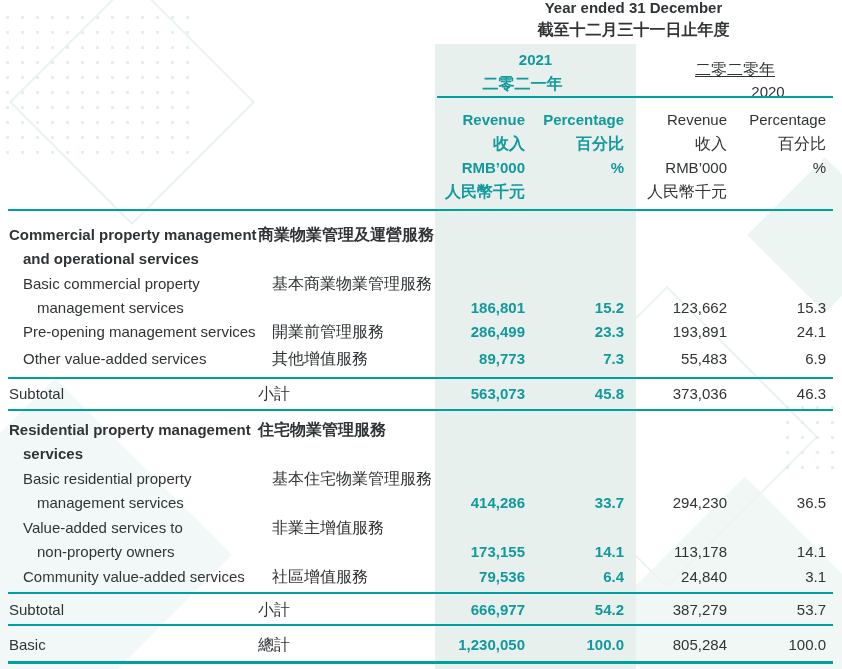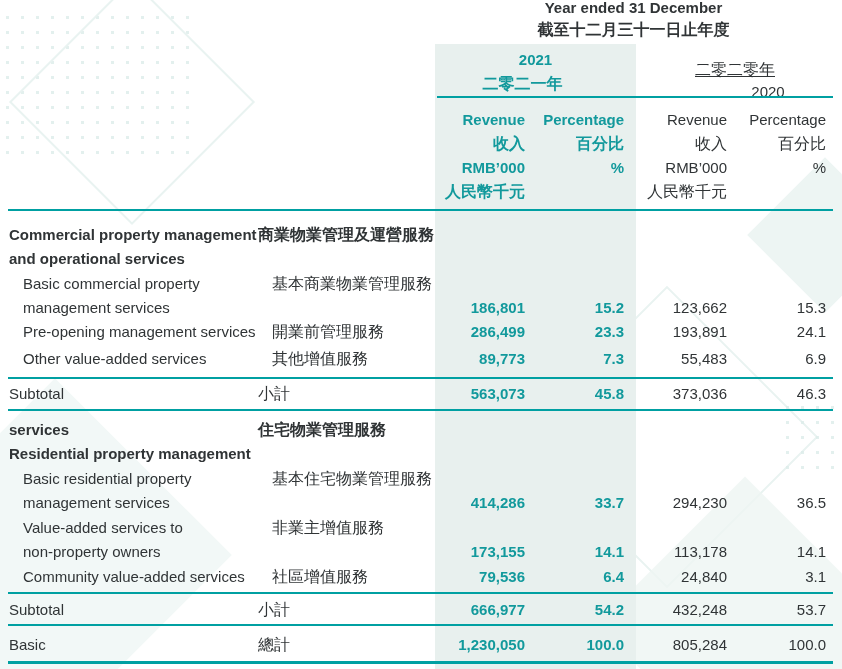--- a/index.html
+++ b/index.html
@@ -29,21 +29,21 @@
   .rule{position:absolute;background:#00a0a2;height:2px;}
   .ctr{text-align:center;}
   .hdr-line{font-size:15px;line-height:20px;}
   .zh-line{font-size:16px;line-height:20px;}
   
   .c1,.c2,.c3,.c4{position:absolute;text-align:right;width:100px;}
   .c1{left:425px;} .c2{left:524px;} .c3{left:627px;} .c4{left:726px;}
   
   .row{position:absolute;left:0;width:842px;font-size:15px;}
   .row .ln{display:block;line-height:24px;height:24px;white-space:nowrap;}
-  .row .ln + .ln{}
+  .row .ln + .ln{margin-left:14px;}
   .lbl-en{position:absolute;left:9px;top:0;}
   .item .lbl-en{left:23px;}
   .lbl-zh{position:absolute;left:258px;top:0;font-size:16px;line-height:24px;white-space:nowrap;}
   .item .lbl-zh{left:272px;}
   .row .c1,.row .c2,.row .c3,.row .c4{line-height:24px;}
   .vtop2 .c1,.vtop2 .c2,.vtop2 .c3,.vtop2 .c4{top:24px;}
   .section{font-weight:bold;}
   .num-accent{color:#12999c;font-weight:bold;}
 </style>
 </head>
@@ -148,22 +148,22 @@
     <span class="c1 num-accent">563,073</span>
     <span class="c2 num-accent">45.8</span>
     <span class="c3">373,036</span>
     <span class="c4">46.3</span>
   </div>
 
   <div class="rule" style="left:8px;top:409px;width:825px;"></div>
 
   <div class="row section" style="top:418px;">
     <div class="lbl-en">
+      <span class="ln">Residential property management</span>
       <span class="ln">services</span>
-      <span class="ln">Residential property management</span>
     </div>
     <div class="lbl-zh">住宅物業管理服務</div>
   </div>
 
   <div class="row item vtop2" style="top:467px;">
     <div class="lbl-en">
       <span class="ln">Basic residential property</span>
       <span class="ln">management services</span>
     </div>
     <div class="lbl-zh">基本住宅物業管理服務</div>
@@ -198,21 +198,21 @@
 
   <div class="rule" style="left:8px;top:592px;width:825px;"></div>
 
   <div class="row" style="top:598px;">
     <div class="lbl-en">
       <span class="ln">Subtotal</span>
     </div>
     <div class="lbl-zh">小計</div>
     <span class="c1 num-accent">666,977</span>
     <span class="c2 num-accent">54.2</span>
-    <span class="c3">432,248</span>
+    <span class="c3">387,279</span>
     <span class="c4">53.7</span>
   </div>
 
   <div class="rule" style="left:8px;top:624px;width:825px;"></div>
 
   <div class="row" style="top:633px;">
     <div class="lbl-en">
       <span class="ln">Basic</span>
     </div>
     <div class="lbl-zh">總計</div>

